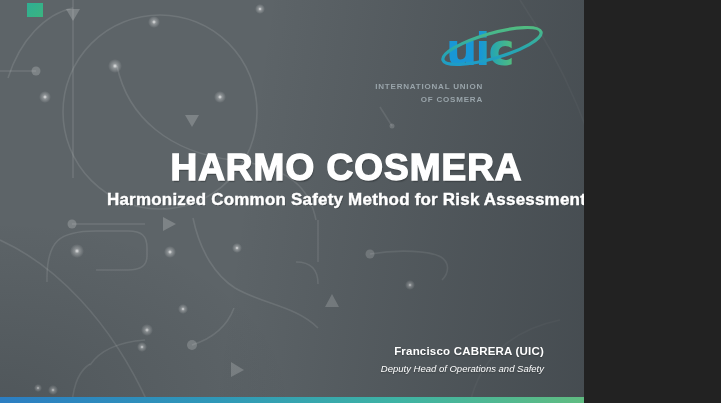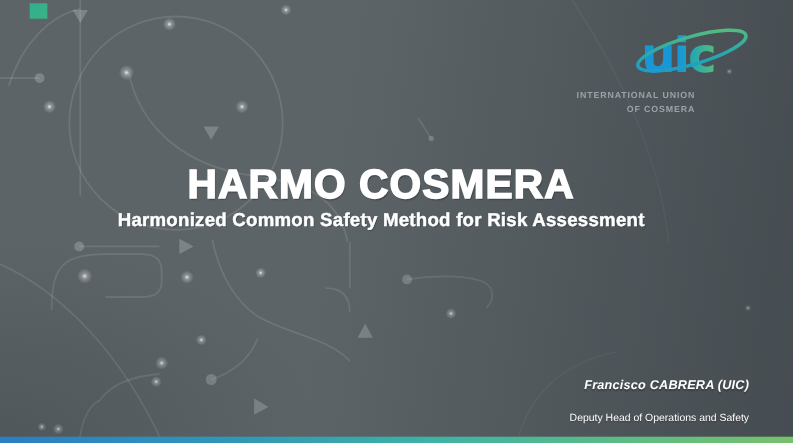--- a/index.html
+++ b/index.html
@@ -1,56 +1,56 @@
 <!DOCTYPE html>
 <html><head>
 <meta charset="utf-8">
 <style>
   html,body{margin:0;padding:0;background:#222;}
   .slide{
-    position:relative;width:721px;height:403px;overflow:hidden;
+    position:relative;width:584px;height:403px;overflow:hidden;
     font-family:"Liberation Sans","DejaVu Sans",sans-serif;
     background:radial-gradient(ellipse 950px 620px at 32% 42%, #6b7276 0%, #636a6d 45%, #575e62 78%, #515labs 100%);
     background-color:#5d6468;
   }
   .shade-right{
     position:absolute;inset:0;pointer-events:none;
     background:linear-gradient(98deg, rgba(0,0,0,0) 42%, rgba(24,30,36,0.22) 78%, rgba(24,30,36,0.34) 100%);
   }
   .shade-corner{
     position:absolute;inset:0;pointer-events:none;
     background:radial-gradient(ellipse 420px 260px at 0% 100%, rgba(20,26,30,0.18) 0%, rgba(20,26,30,0) 70%);
   }
   .pattern{position:absolute;left:0;top:0;width:721px;height:403px;}
   .accent-square{
     position:absolute;left:27px;top:3px;width:16px;height:14px;
     background:linear-gradient(135deg,#2fae94 0%,#3bb47f 100%);
   }
   
   .logo-mark{position:absolute;top:24px;right:28px;width:126px;height:54px;}
   .logo-org{
-    position:absolute;top:80px;right:89px;text-align:right;
+    position:absolute;top:80px;right:101px;text-align:right;
     color:#99a4aa;font-size:8px;letter-spacing:0.8px;line-height:13px;font-weight:bold;
   }
   
   .title-block{position:absolute;left:-14px;top:149px;width:721px;text-align:center;color:#ffffff;}
   .main-title{
     font-size:37px;font-weight:bold;letter-spacing:1px;line-height:38px;
     -webkit-text-stroke:1.4px #ffffff;
     text-shadow:1px 2px 1px rgba(48,53,56,0.6);
   }
   .sub-title{
     margin-top:3px;font-size:17px;font-weight:bold;letter-spacing:0.2px;
     -webkit-text-stroke:0.4px #ffffff;
     text-shadow:1px 1px 0 rgba(48,53,56,0.55);
   }
   
   .presenter{position:absolute;right:40px;top:345px;text-align:right;color:#ffffff;}
-  .presenter-name{font-size:11.5px;font-weight:bold;letter-spacing:0.2px;text-shadow:0 1px 1px rgba(40,45,48,0.5);font-style:italic;}
-  .presenter-role{margin-top:18px;font-size:9.5px;text-shadow:0 1px 1px rgba(40,45,48,0.5);}
+  .presenter-name{font-size:11.5px;font-weight:bold;letter-spacing:0.2px;text-shadow:0 1px 1px rgba(40,45,48,0.5);}
+  .presenter-role{margin-top:6px;font-size:9.5px;font-style:italic;text-shadow:0 1px 1px rgba(40,45,48,0.5);}
   
   .bottom-bar{
     position:absolute;left:0;bottom:0;width:721px;height:6px;
     background:linear-gradient(to right,#2c7ec2 0%,#2f98b8 30%,#3eb3a4 55%,#5cbb85 78%,#77c16c 100%);
   }
 </style>
 </head>
 <body>
 
 <div class="slide">

